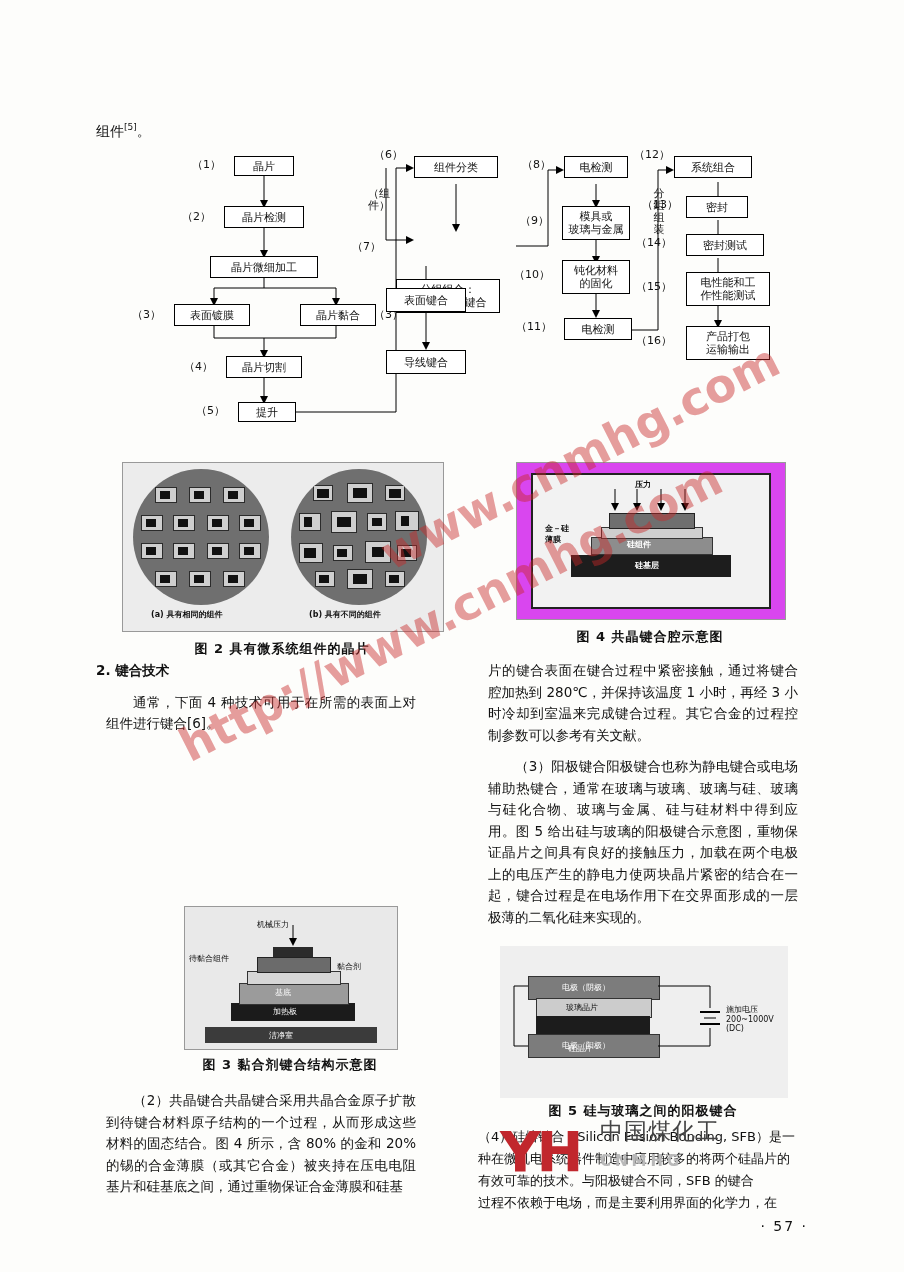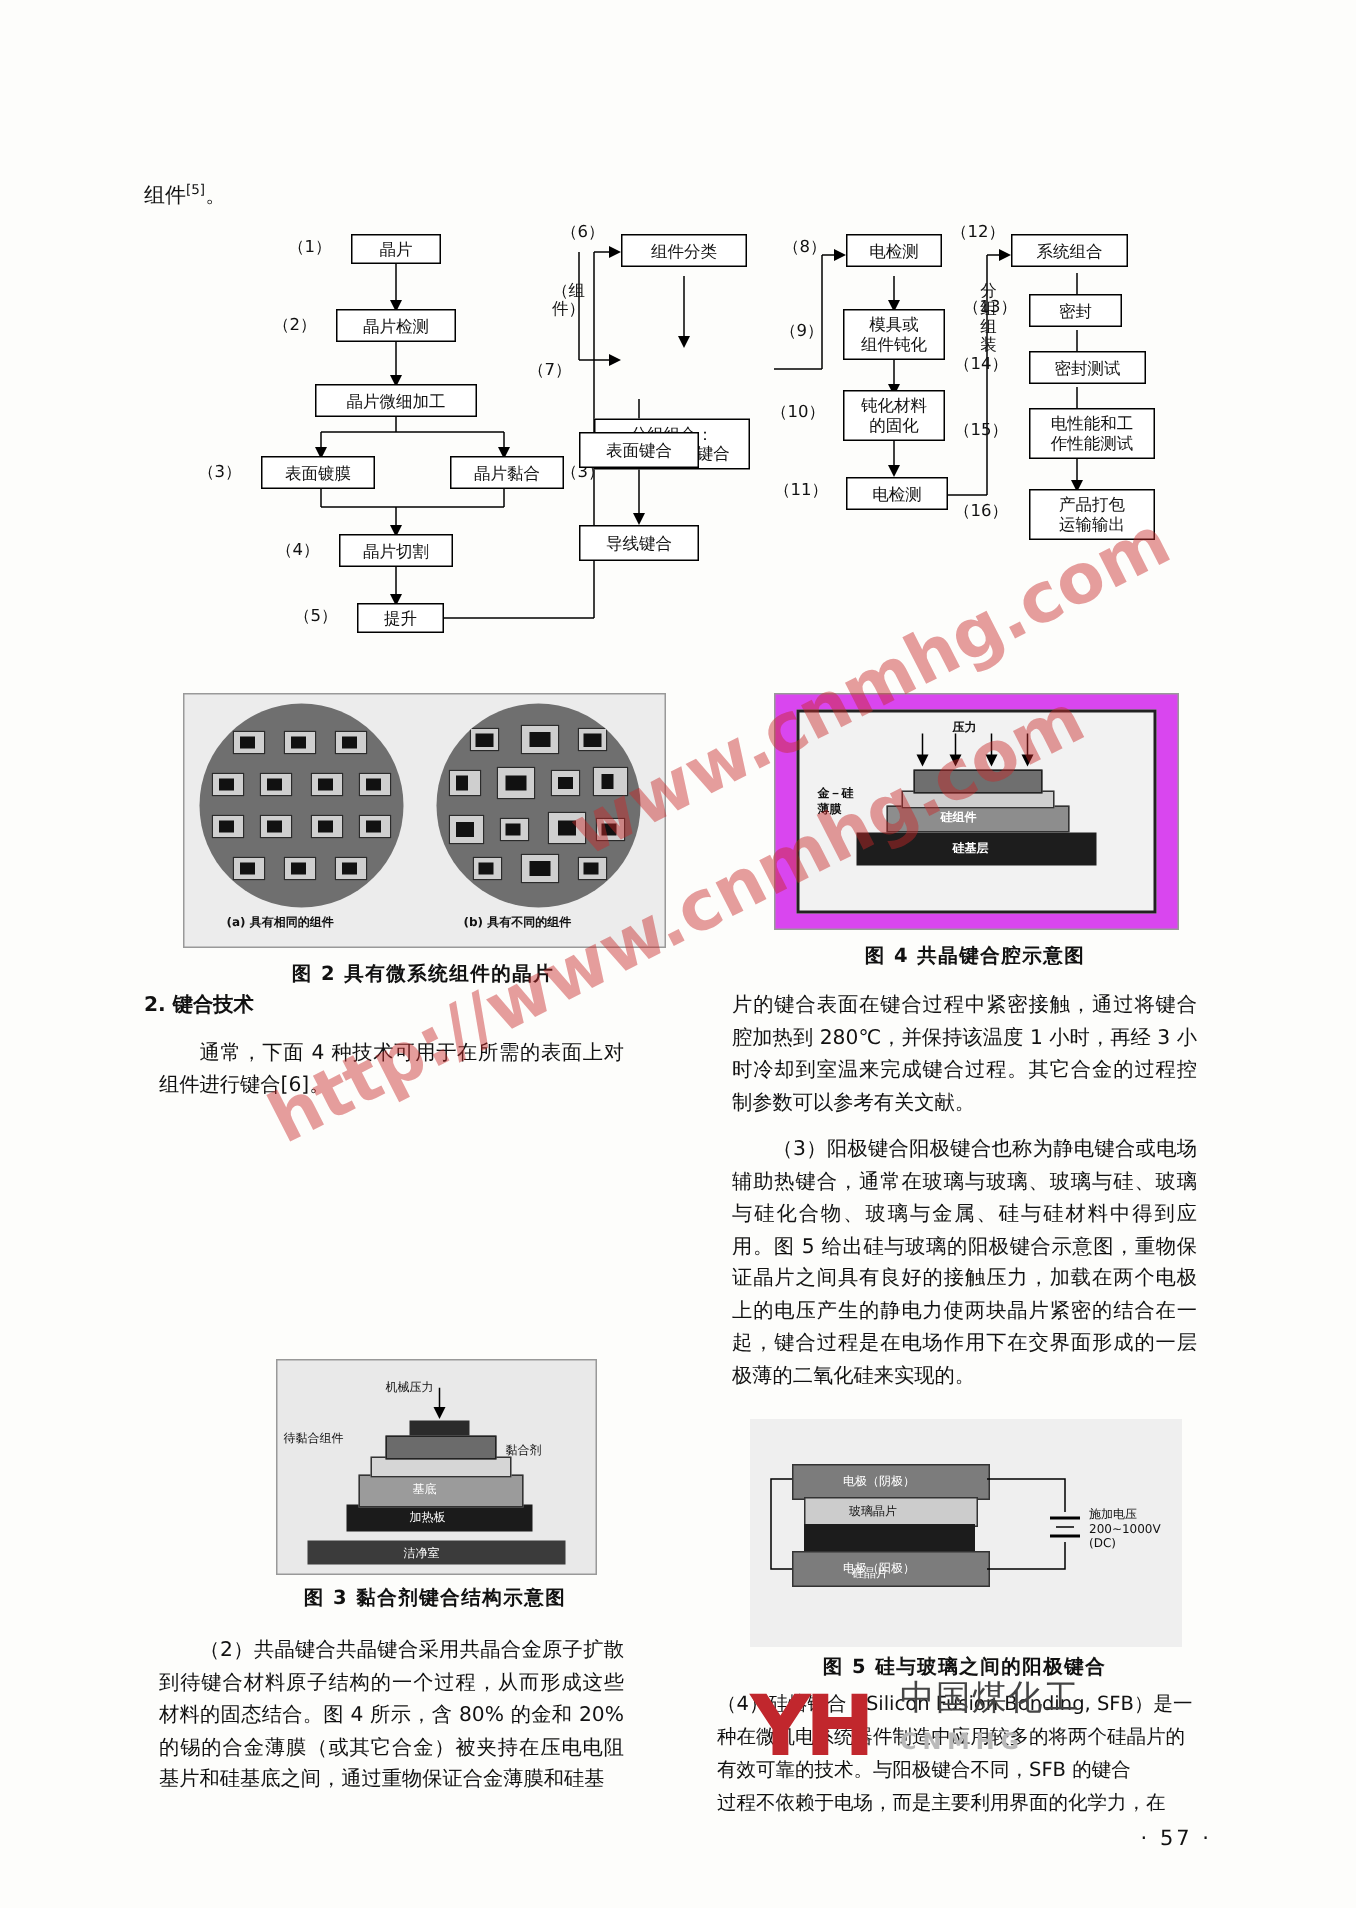--- a/index.html
+++ b/index.html
@@ -193,21 +193,21 @@
     <div class="fbox" style="left:290px;top:210px;width:80px;height:24px;">
         <span>导线键合</span>
       </div>
 
     <div class="fbox" style="left:468px;top:16px;width:64px;height:22px;">
         <span>电检测</span>
       </div>
     <div class="flab" style="left:426px;top:18px;">（8）</div>
 
     <div class="fbox" style="left:466px;top:66px;width:68px;height:34px;white-space:pre-line;"><span>模具或
-组件钝化</span></div>
+玻璃与金属</span></div>
     <div class="flab" style="left:424px;top:74px;">（9）</div>
 
     <div class="fbox" style="left:466px;top:120px;width:68px;height:34px;white-space:pre-line;"><span>钝化材料
 的固化</span></div>
     <div class="flab" style="left:418px;top:128px;">（10）</div>
 
     <div class="fbox" style="left:468px;top:178px;width:68px;height:22px;">
         <span>电检测</span>
       </div>
     <div class="flab" style="left:420px;top:180px;">（11）</div>

